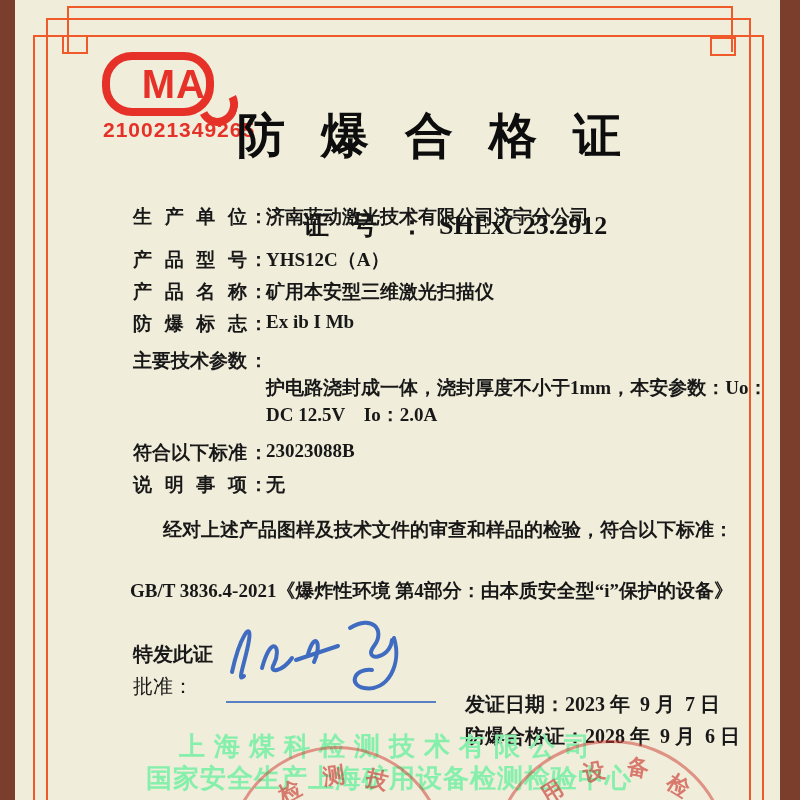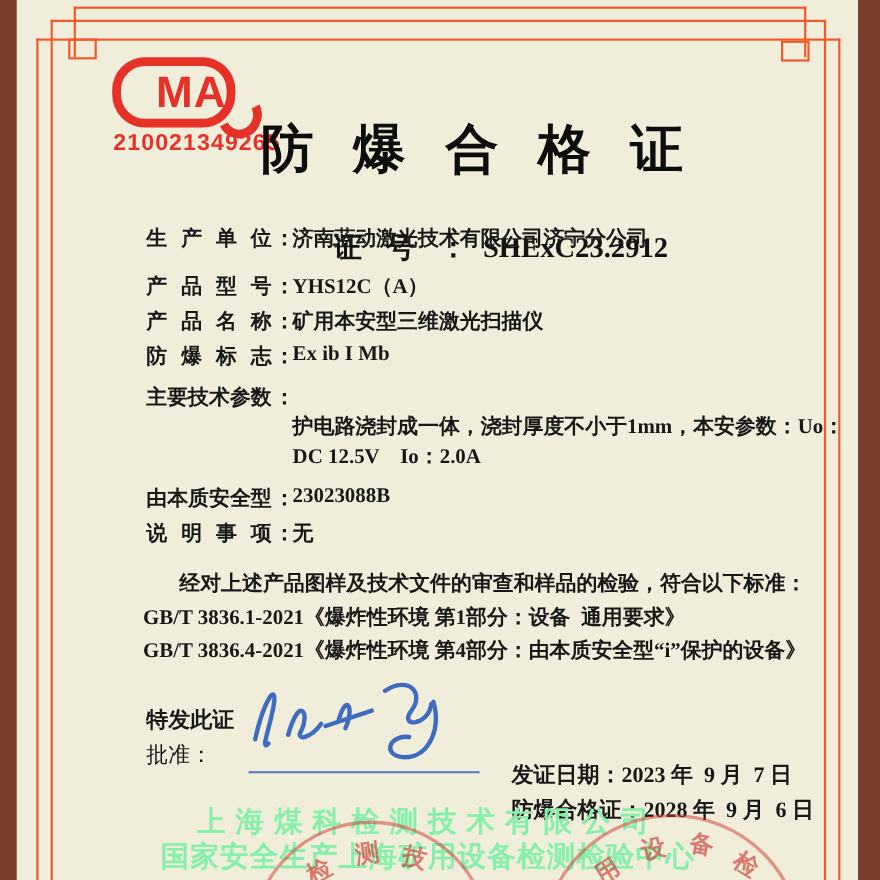--- a/index.html
+++ b/index.html
@@ -102,32 +102,31 @@
     <span class="cln">：</span>
     <span class="val">Ex ib I Mb</span>
   </div>
   <div class="row" style="top:348px">
     <span class="lbl">主要技术参数</span>
     <span class="cln">：</span>
   </div>
   <div class="techline" style="top:375px">护电路浇封成一体，浇封厚度不小于1mm，本安参数：Uo：</div>
   <div class="techline" style="top:402px">DC 12.5V    Io：2.0A</div>
   <div class="row" style="top:440px">
-    <span class="lbl">由本质安全型</span>
+    <span class="lbl">符合以下标准</span>
     <span class="cln">：</span>
     <span class="val">23023088B</span>
   </div>
   <div class="row" style="top:472px">
     <span class="lbl">说明事项</span>
     <span class="cln">：</span>
     <span class="val">无</span>
   </div>
 
   <div class="std" style="left:163px;top:517px">经对上述产品图样及技术文件的审查和样品的检验，符合以下标准：</div>
-  <div class="std" style="left:130px;top:548px">GB/T 3836.1-2021《爆炸性环境 第1部分：设备  通用要求》</div>
   <div class="std" style="left:130px;top:578px">GB/T 3836.4-2021《爆炸性环境 第4部分：由本质安全型“i”保护的设备》</div>
 
   <div class="issue-note">特发此证</div>
   <div class="issue-approve">批准：</div>
 
   <div class="sig-wrap">
     <svg width="215" height="95" viewBox="0 0 215 95" fill="none" xmlns="http://www.w3.org/2000/svg">
       <g stroke="#3f6cc0" stroke-width="4" stroke-linecap="round" fill="none">
         <path d="M10 64 C18 28 30 12 27 32 C24 52 14 76 22 68"></path>
         <path d="M40 60 C50 24 60 40 52 56 C46 66 60 64 70 50"></path>

